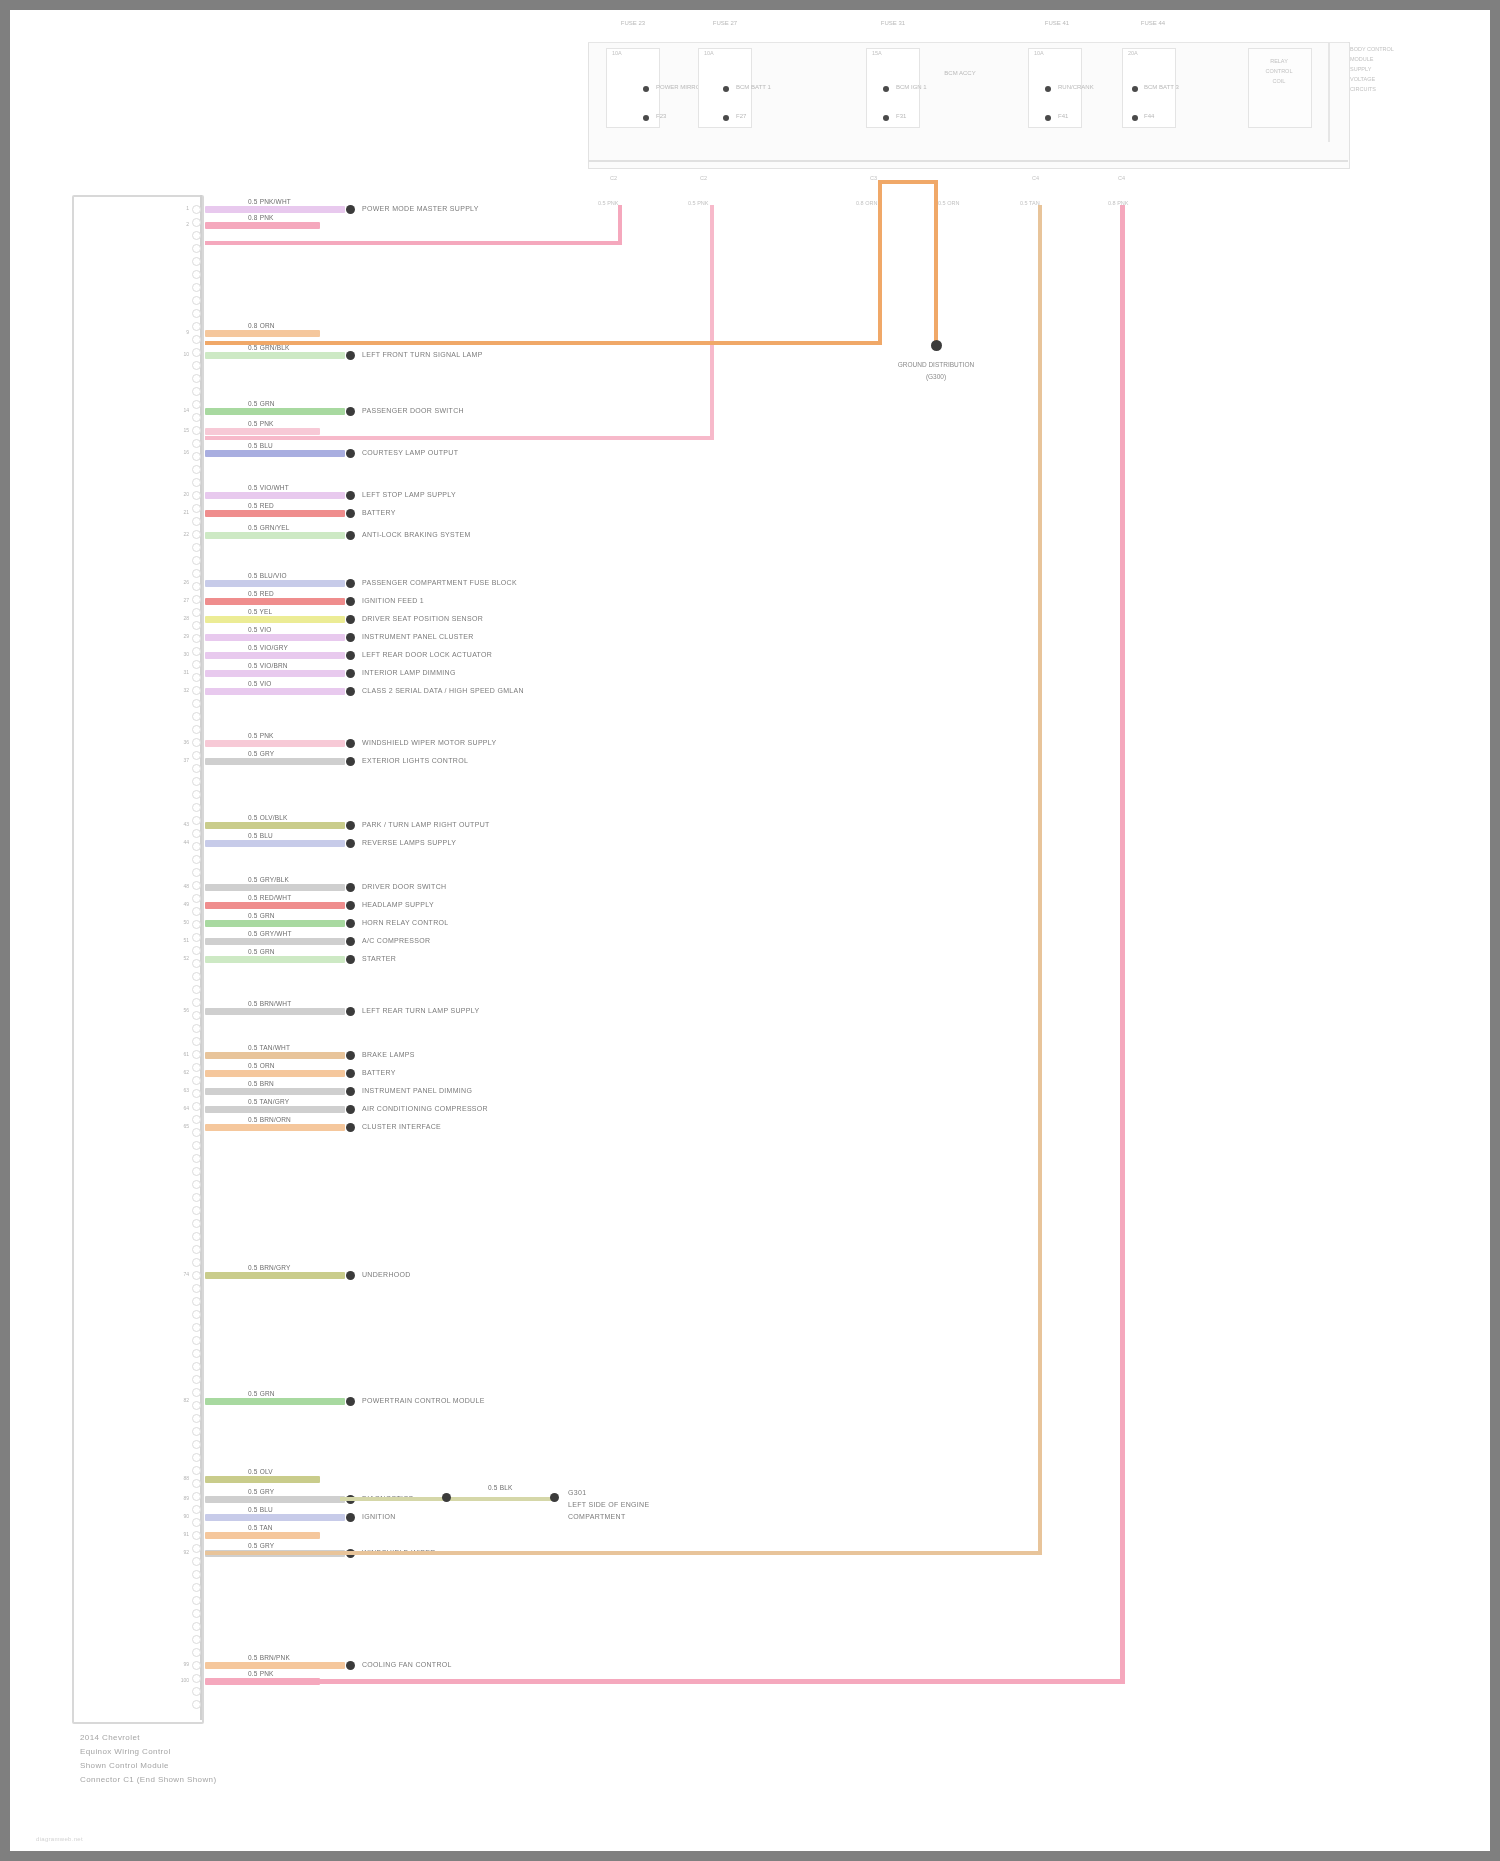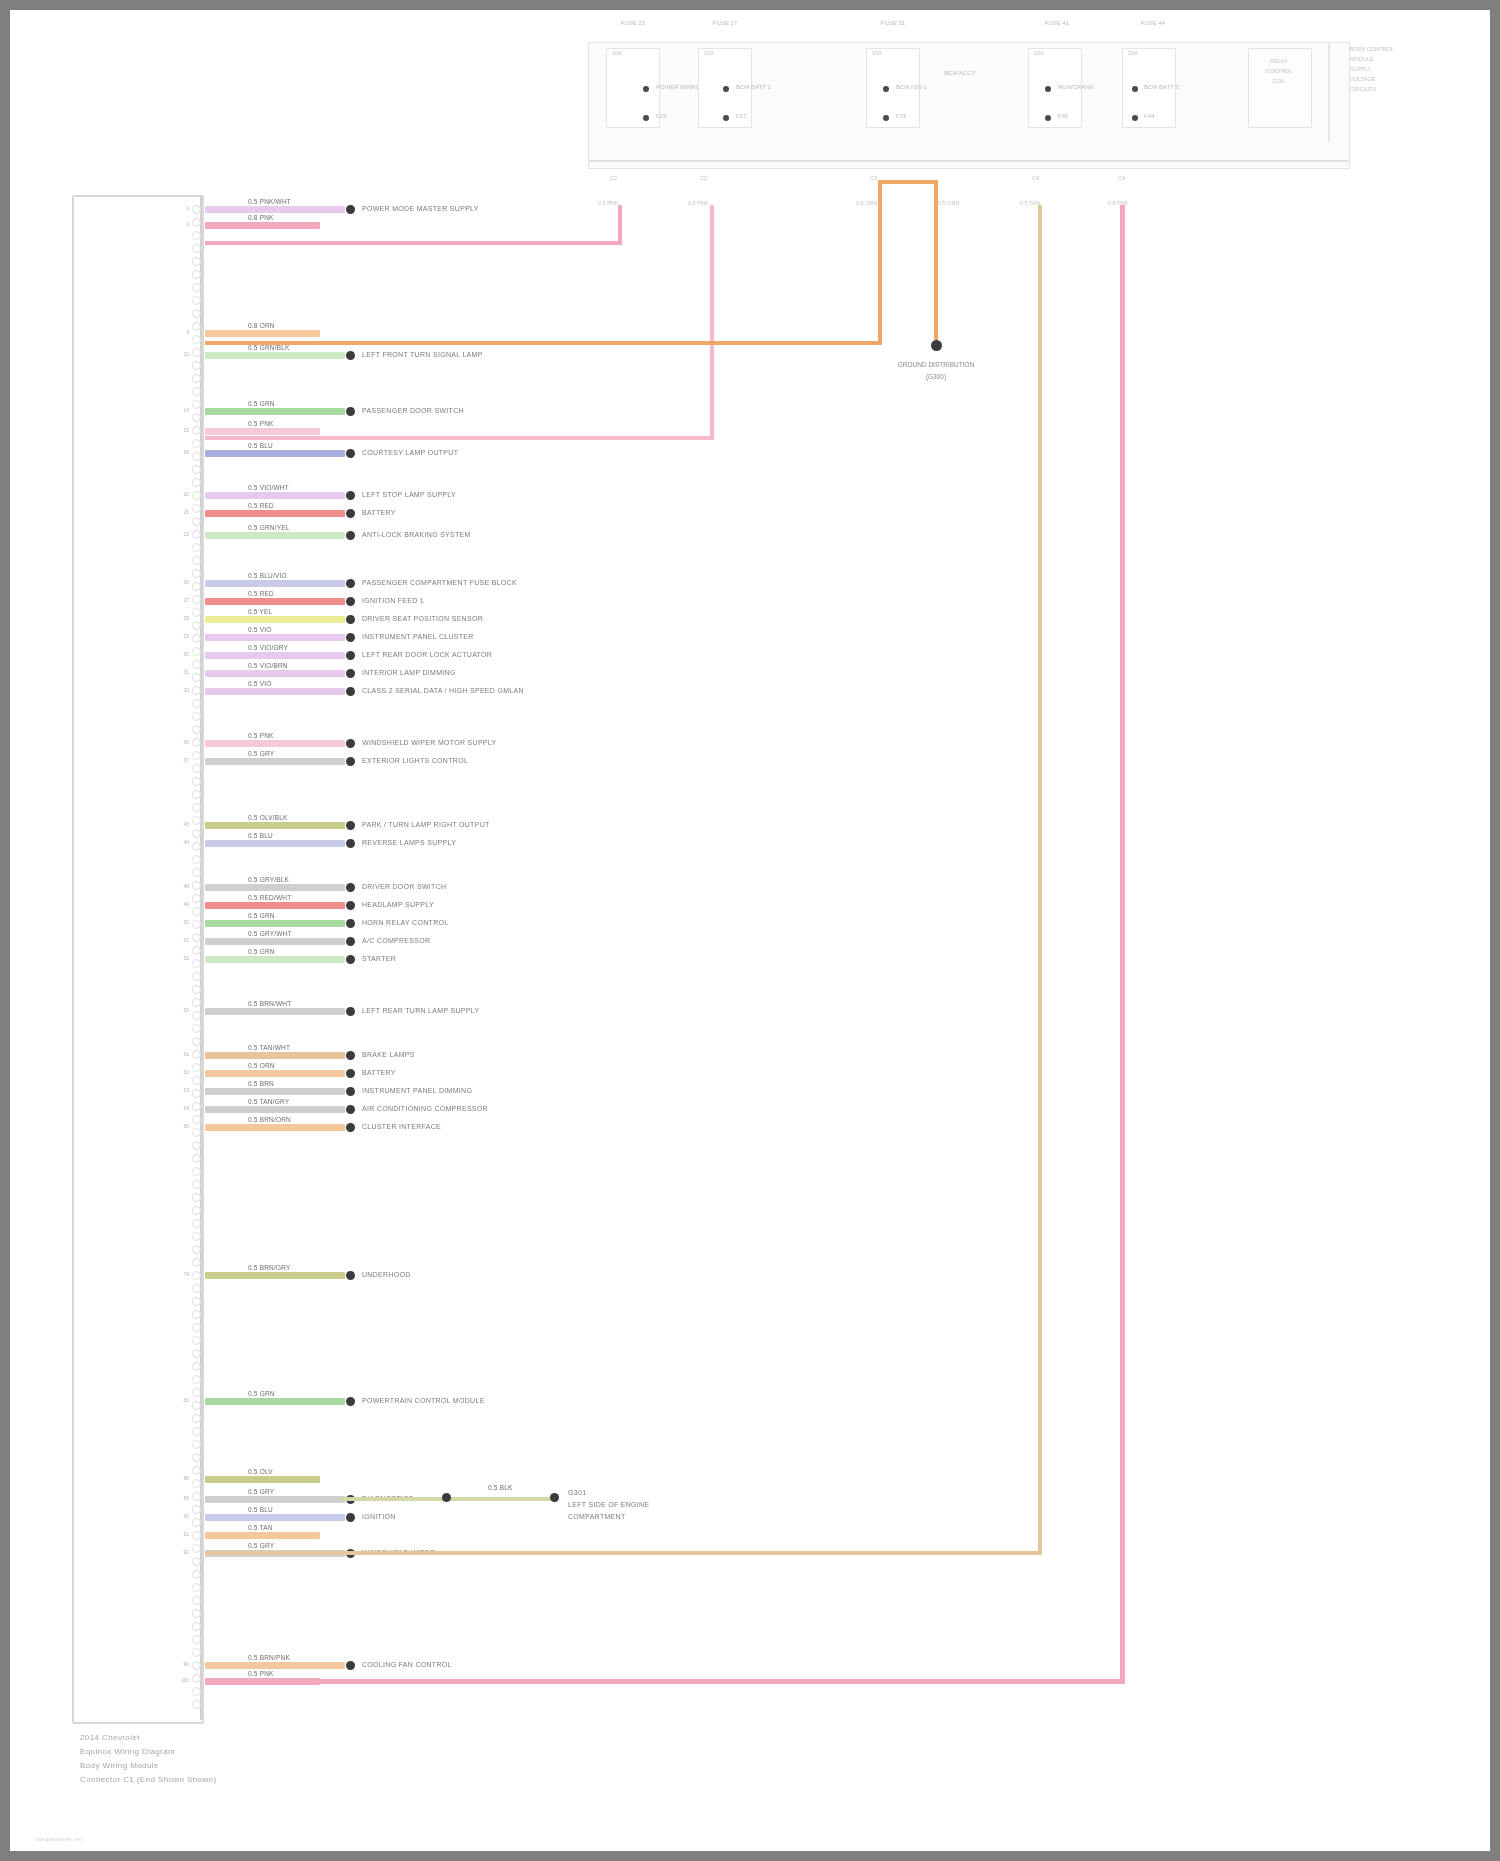--- a/index.html
+++ b/index.html
@@ -548,20 +548,20 @@
 
     <div class="hline" style="left:330px;top:1487px;width:215px;background:#d5d7a8;height:4px;"></div>
     <div class="dot" style="left:432px;top:1483px;"></div>
     <div class="dot" style="left:540px;top:1483px;"></div>
     <div class="wlabel" style="left:478px;top:1474px;">0.5 BLK</div>
     <div class="dest" style="left:558px;top:1478px;">G301</div>
     <div class="dest" style="left:558px;top:1490px;">LEFT SIDE OF ENGINE</div>
     <div class="dest" style="left:558px;top:1502px;">COMPARTMENT</div>
 
     <div class="caption" style="left:70px;top:1722px;text-align:center;">2014 Chevrolet</div>
-    <div class="caption" style="left:70px;top:1736px;">Equinox Wiring Diagram</div>
-    <div class="caption" style="left:70px;top:1750px;">Body Wiring Module</div>
+    <div class="caption" style="left:70px;top:1736px;">Equinox Wiring Control</div>
+    <div class="caption" style="left:70px;top:1750px;">Shown Control Module</div>
     <div class="caption" style="left:70px;top:1764px;">Connector C1 (End Shown Shown)</div>
 
     <div class="credit" style="left:26px;top:1826px;">diagramweb.net</div>
 
   </div>
 </div>
 
 </body></html>

